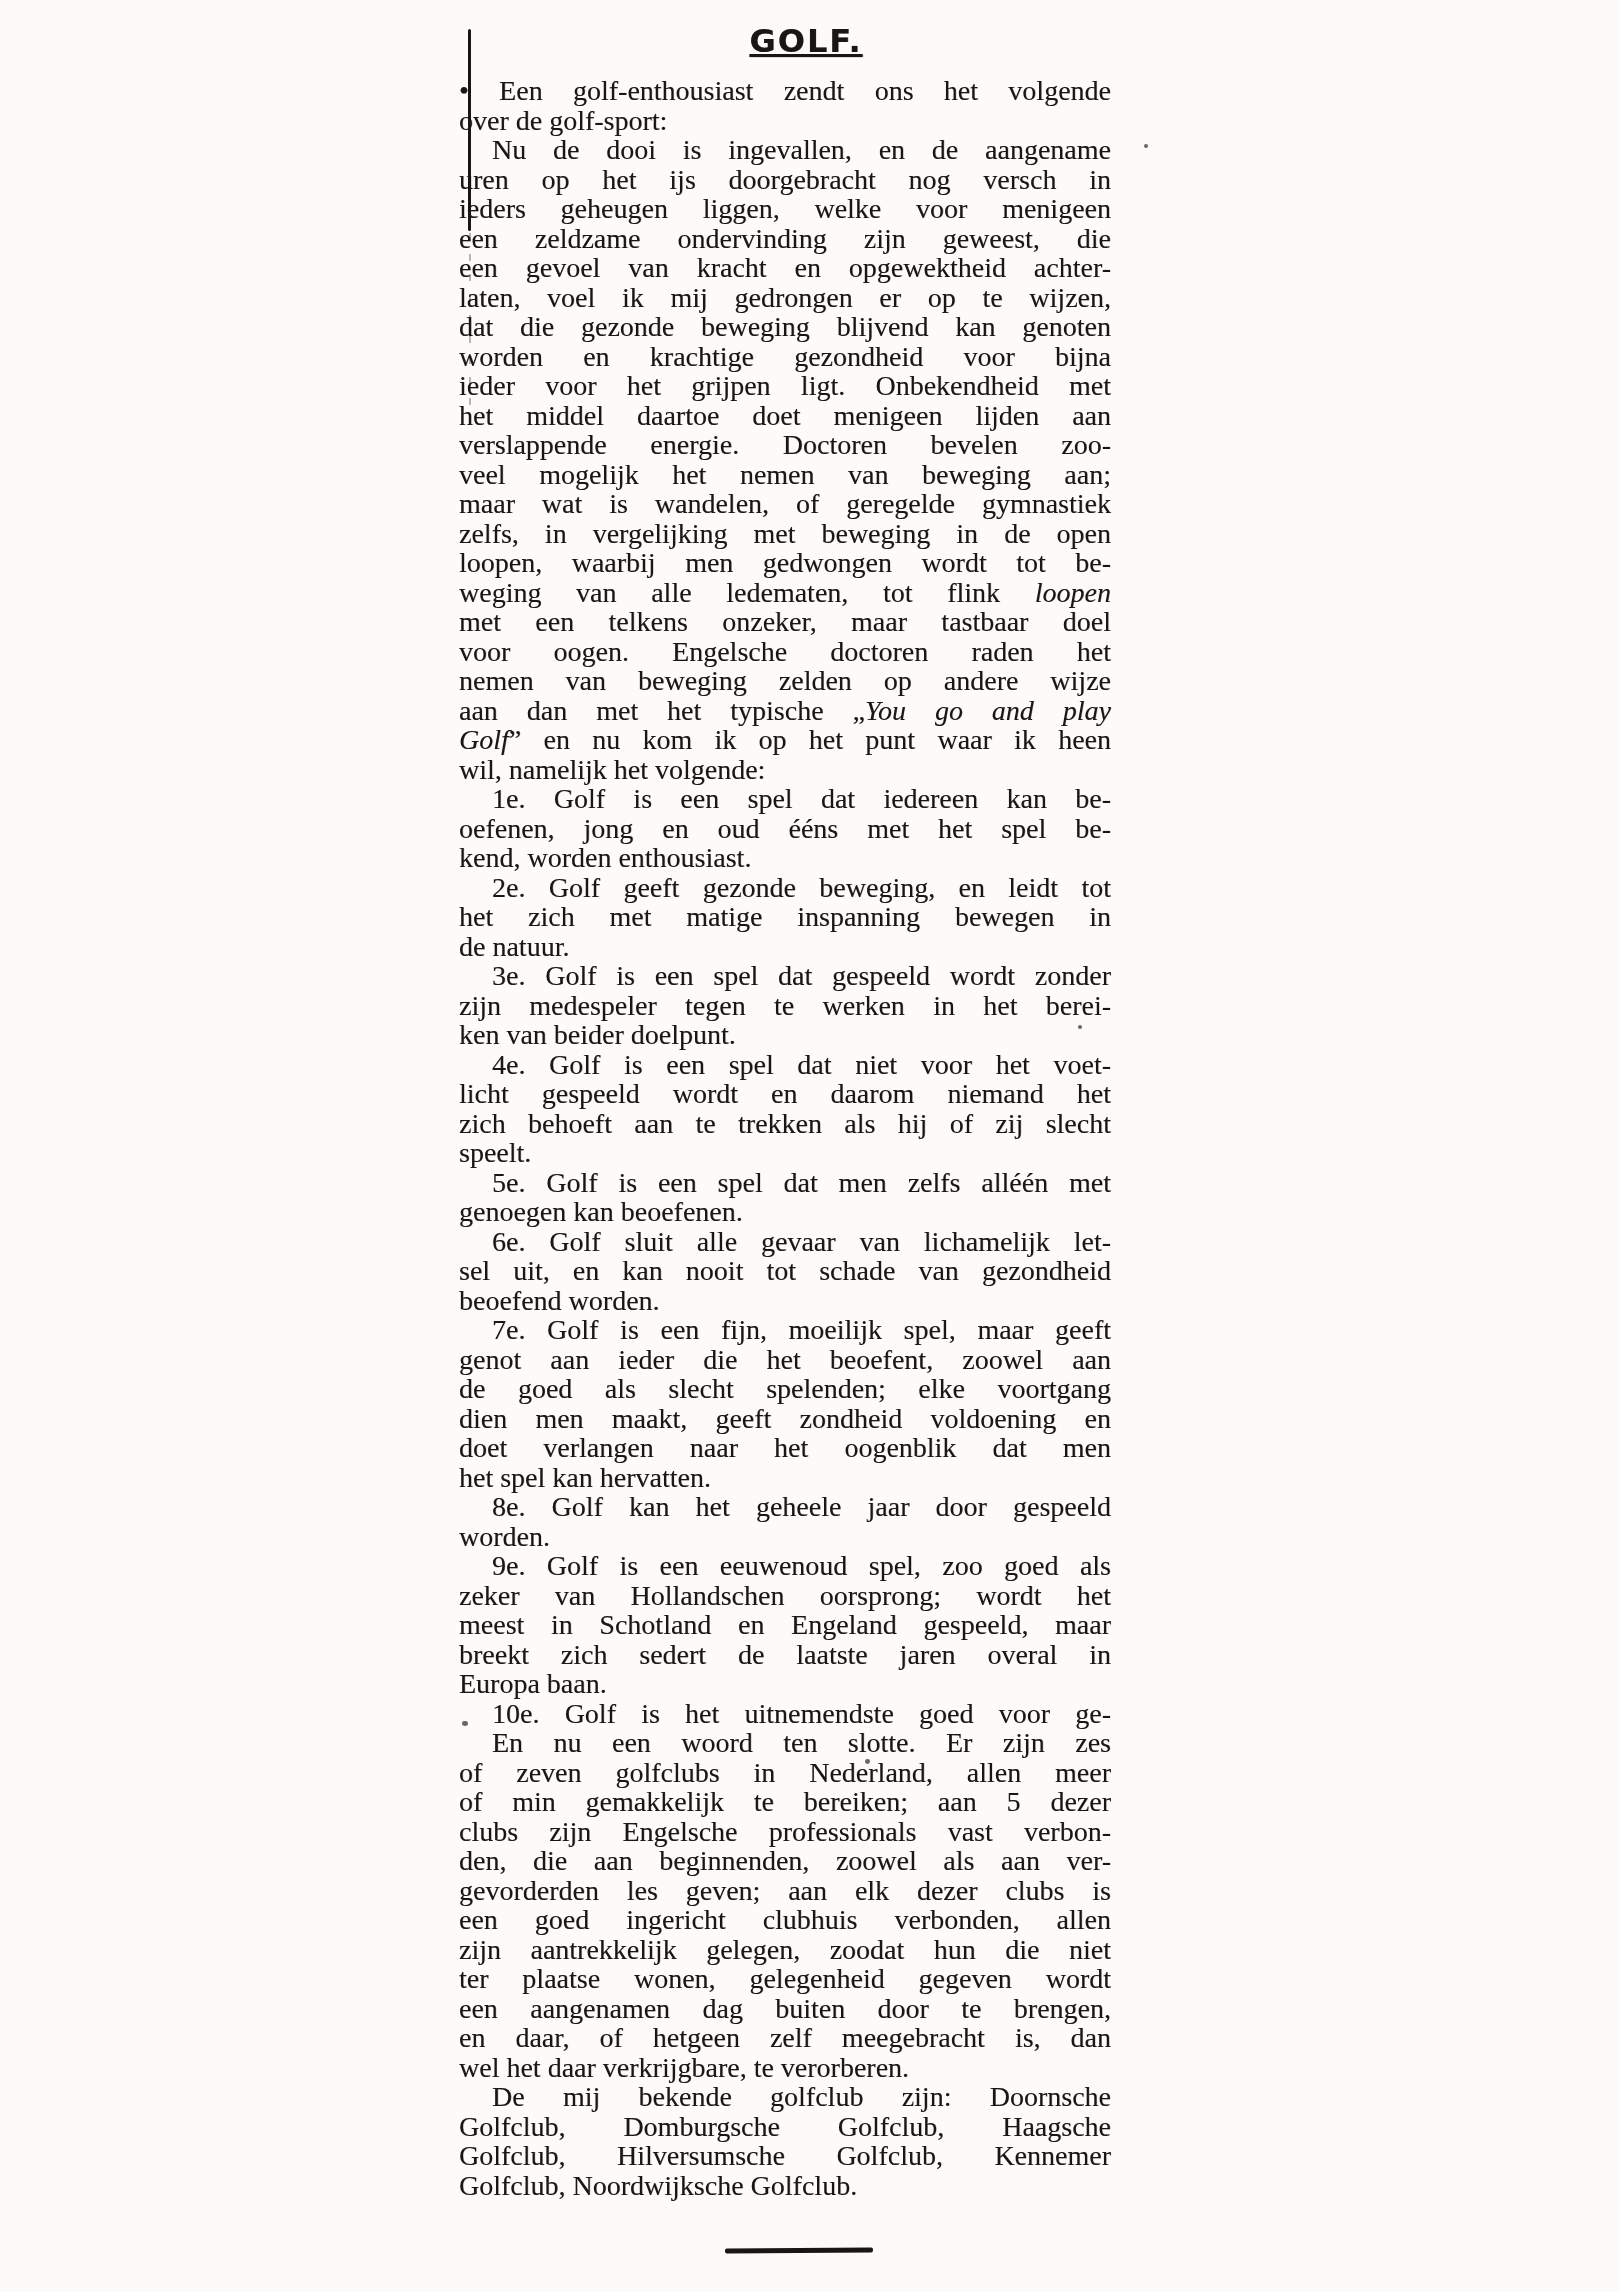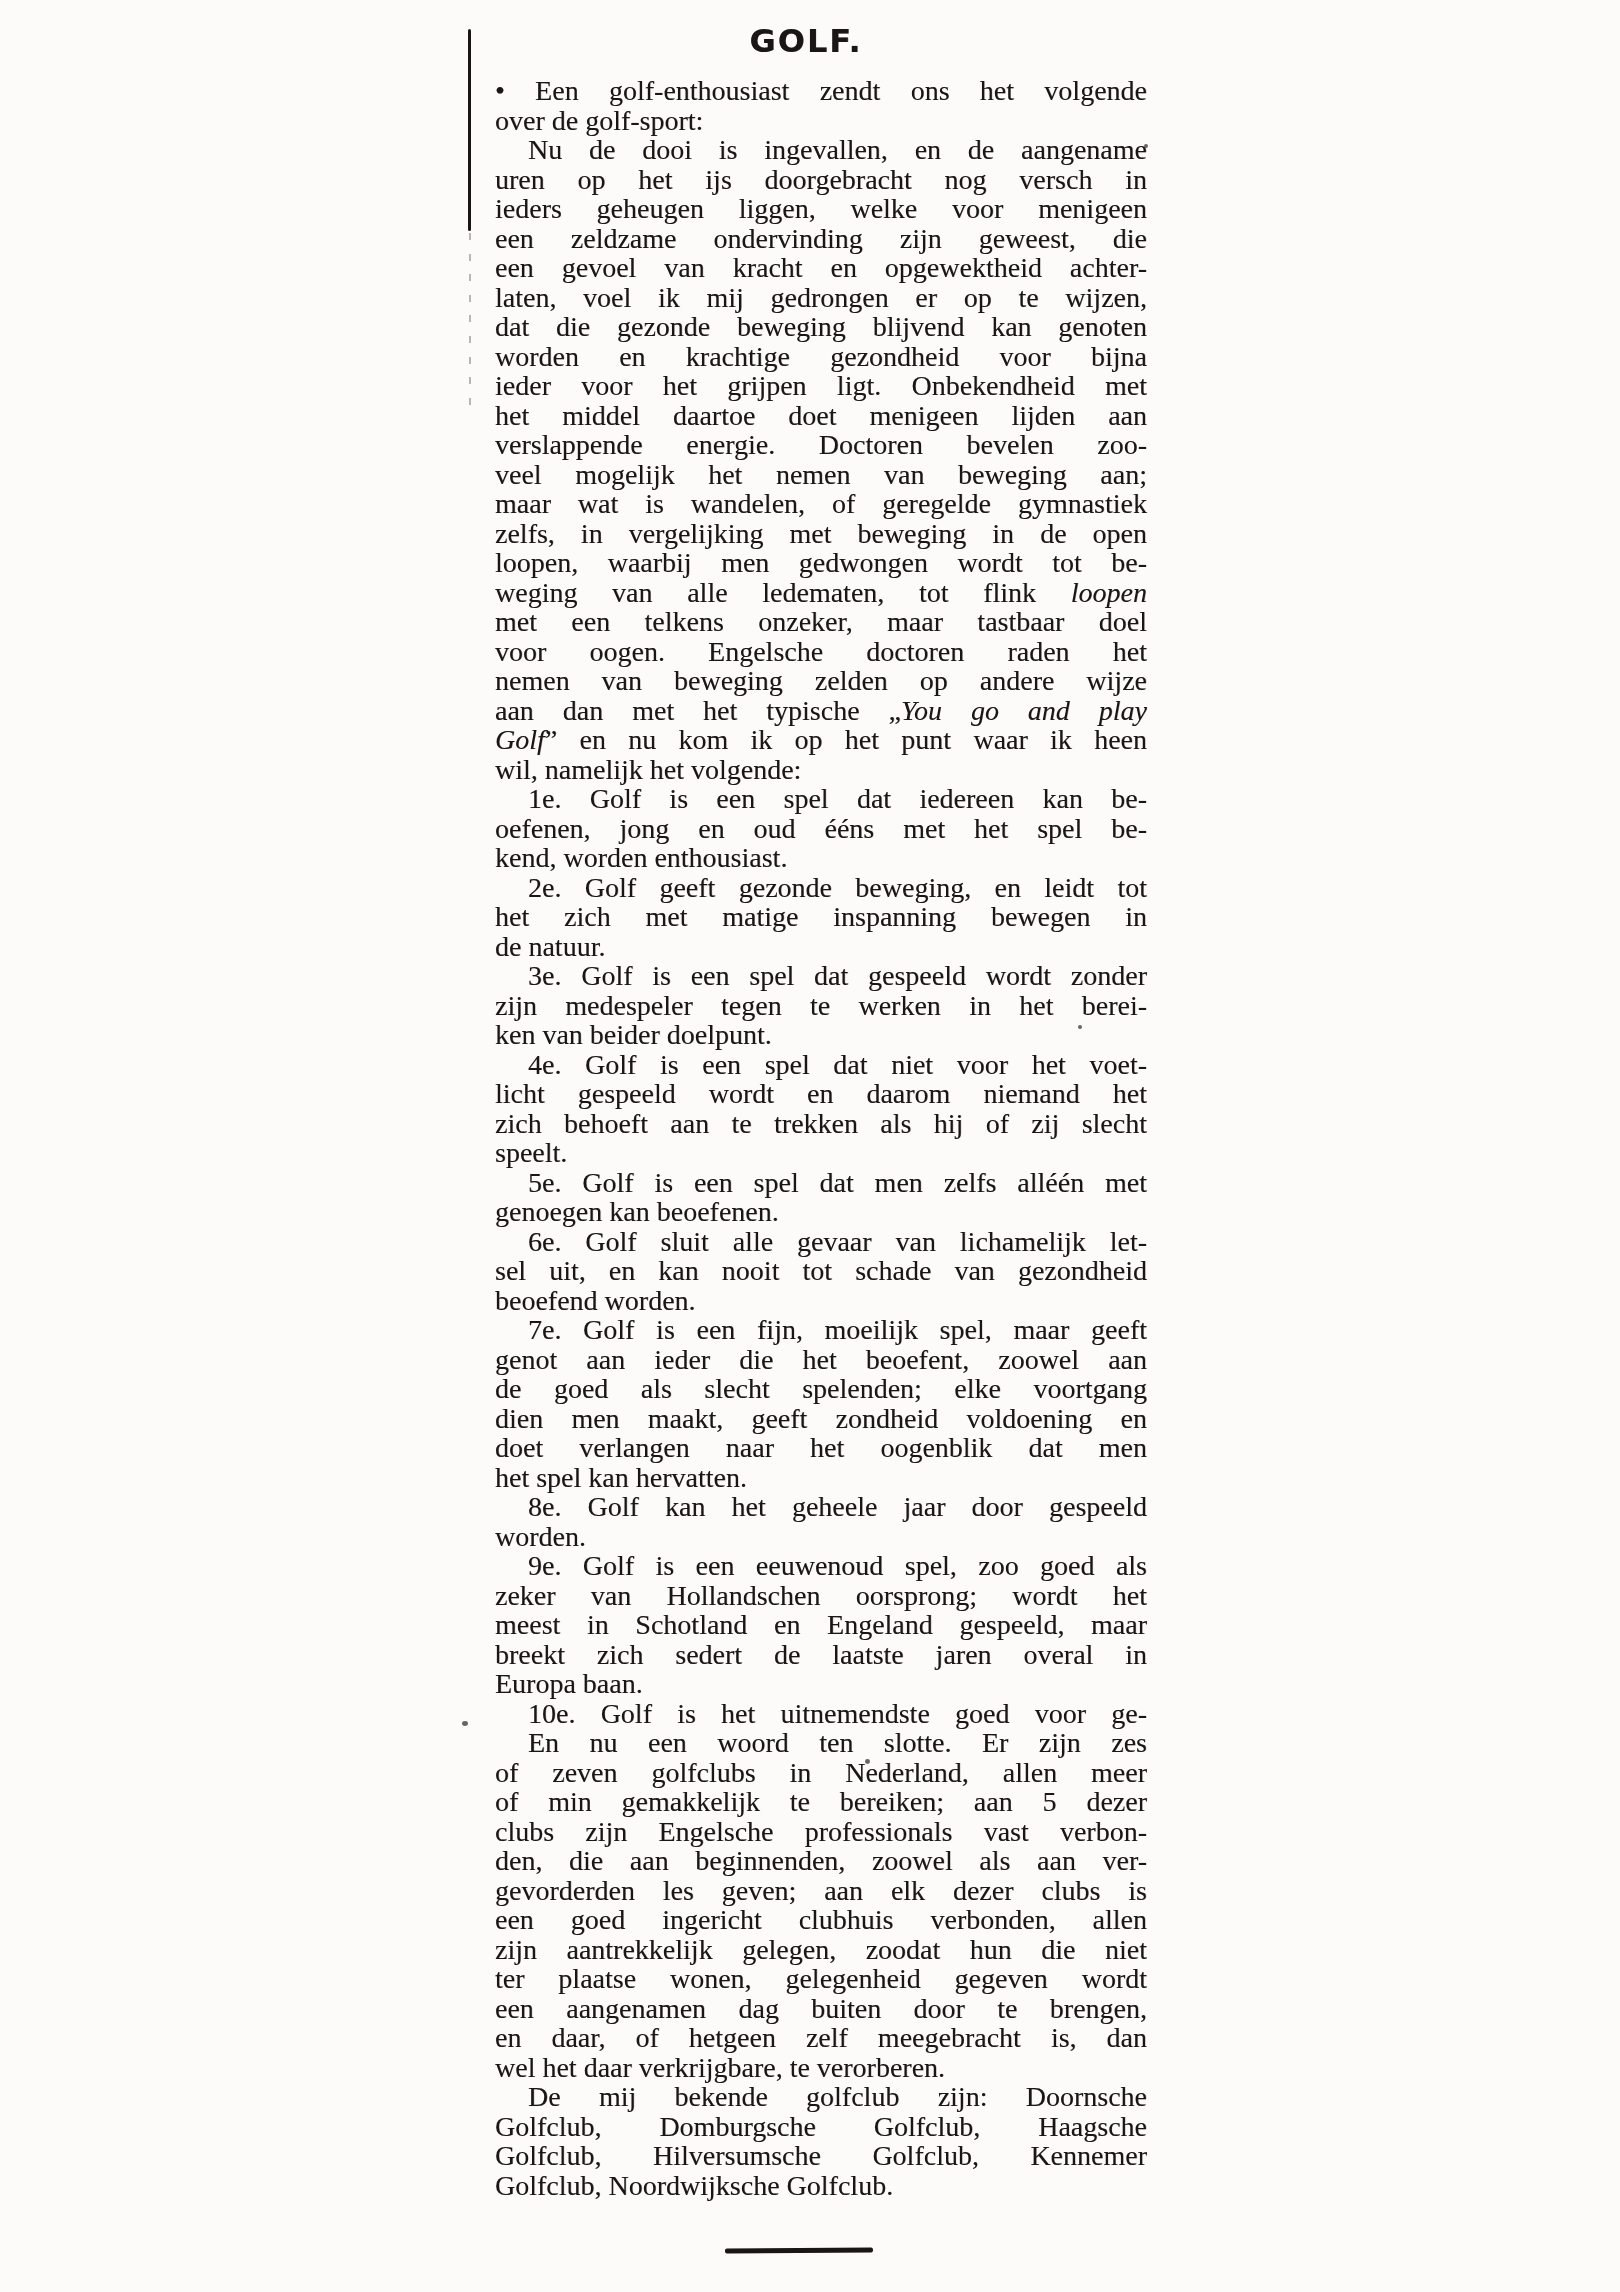--- a/index.html
+++ b/index.html
@@ -26,23 +26,24 @@
       rgba(25,22,19,.55) 0 6.9px, rgba(25,22,19,0) 6.9px 20.6px);
     opacity:.55;
   }
   .heading{
     position:absolute;left:480px;top:23.5px;width:652px;margin:0;
     text-align:center;
     font-family:"DejaVu Sans","Liberation Sans",sans-serif;
     font-weight:bold;font-size:32px;line-height:35px;letter-spacing:2px;
     color:var(--ink);
     text-shadow:0.4px 0.3px 0 rgba(20,15,10,.45);
+    text-decoration:underline;
   }
   .column{
-    position:absolute;left:495px;top:76px;width:652px;
+    position:absolute;left:459px;top:76px;width:652px;
     font-size:28px;line-height:29.5px;
     text-shadow:0.4px 0.3px 0 rgba(20,15,10,.35);
   }
   .line{
     text-align:justify;
     text-align-last:justify;
   }
   .line.para-end{text-align-last:left;}
   .line.indent{text-indent:33px;}
   .line i{font-style:italic;}

